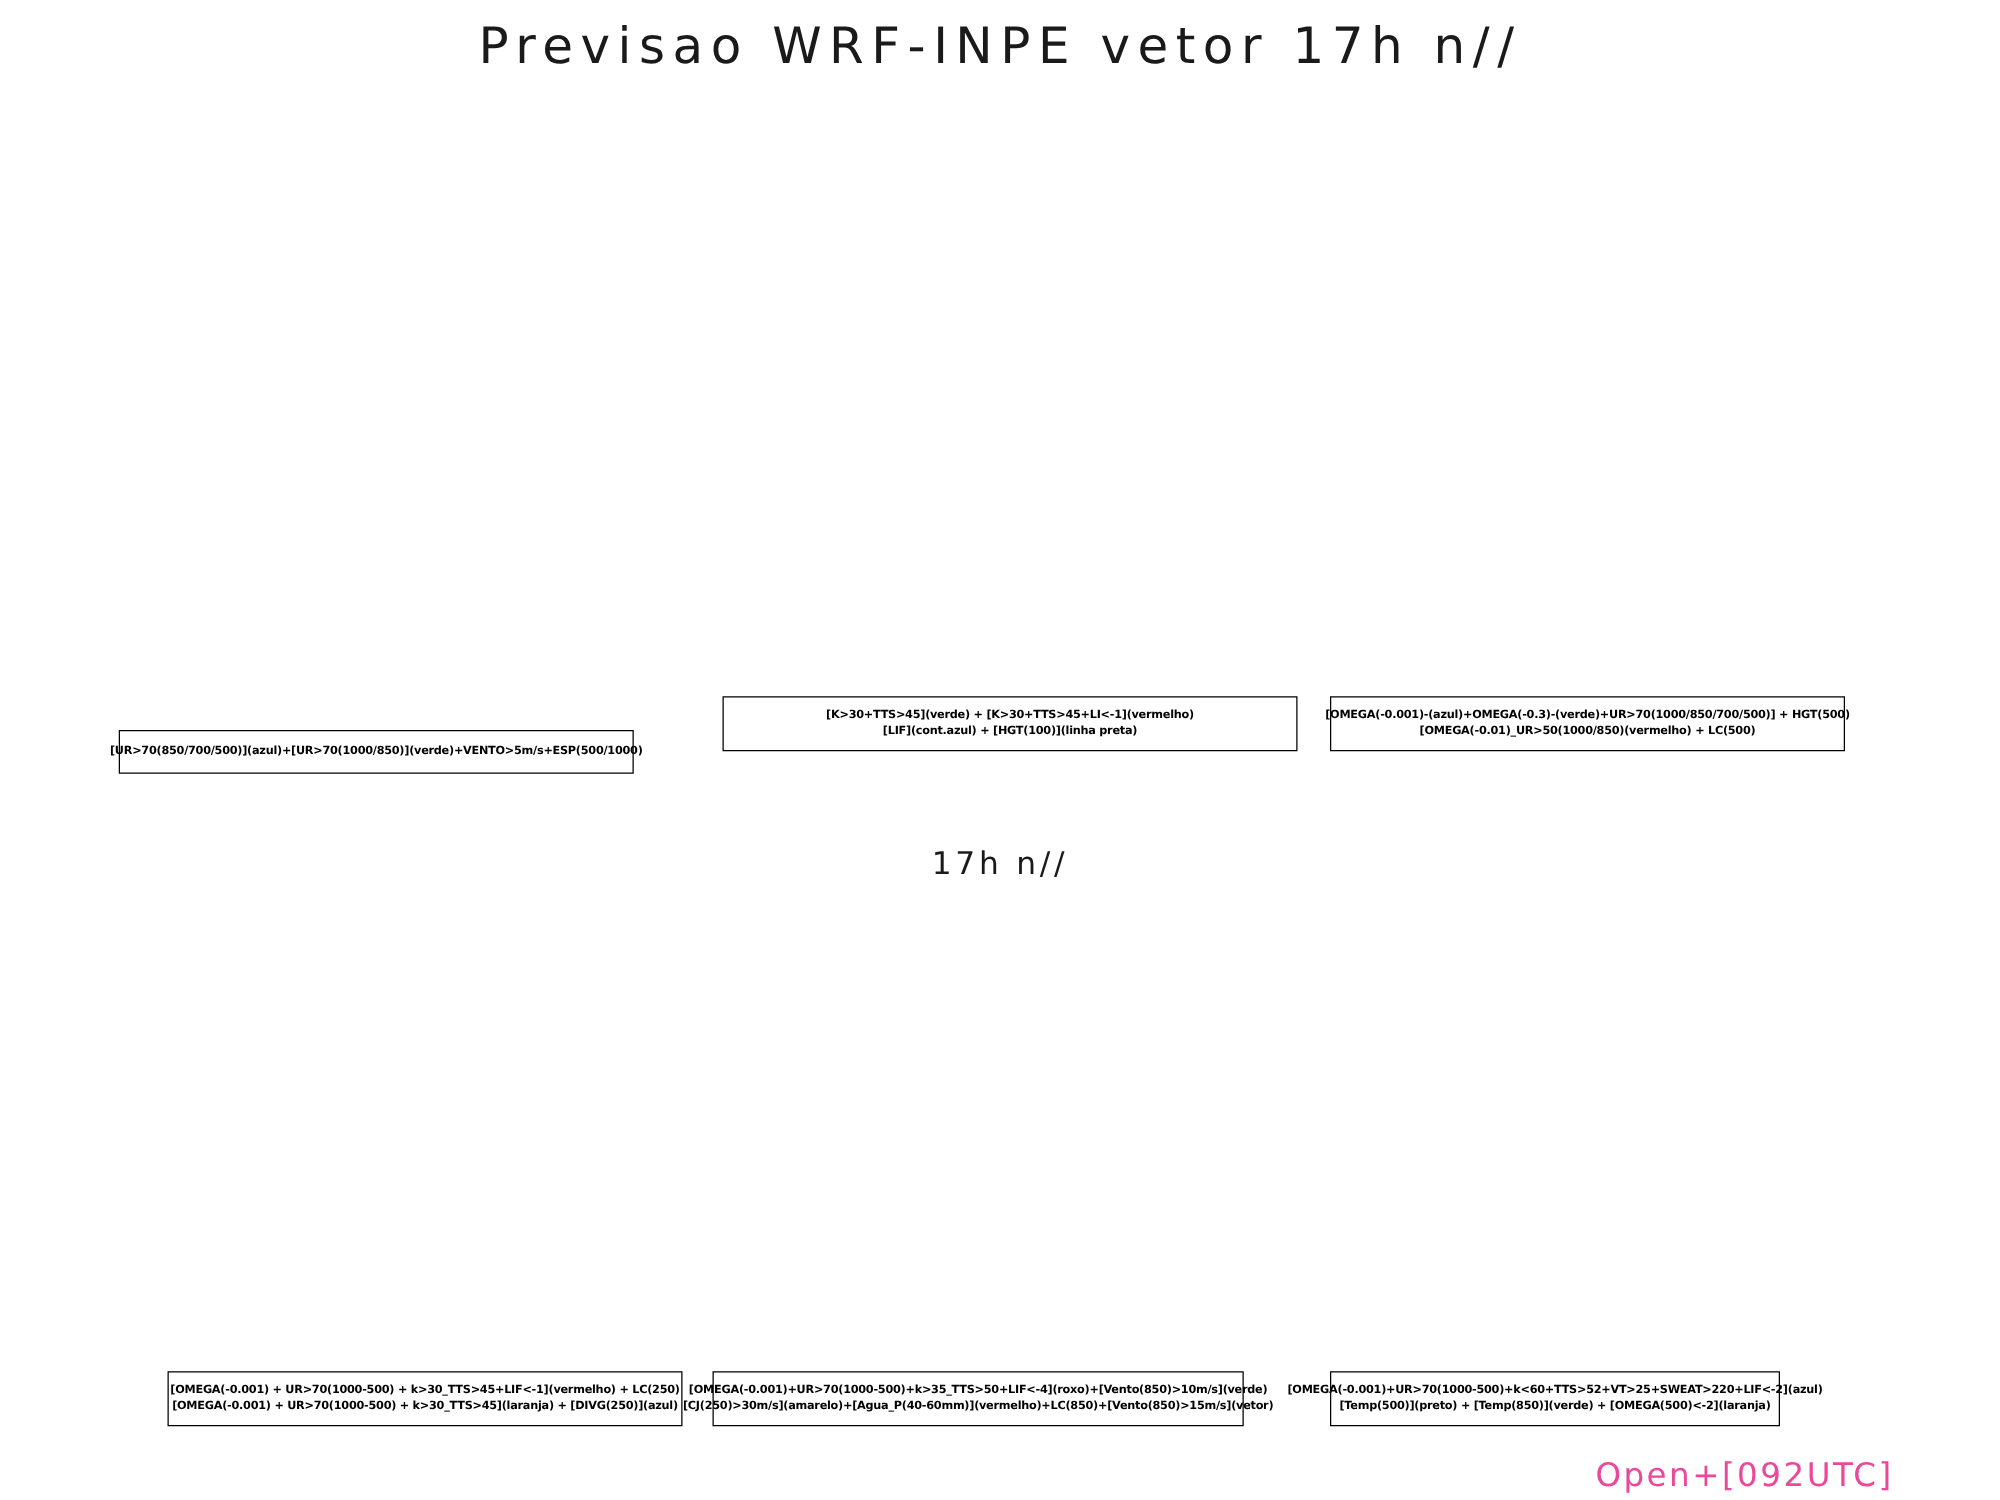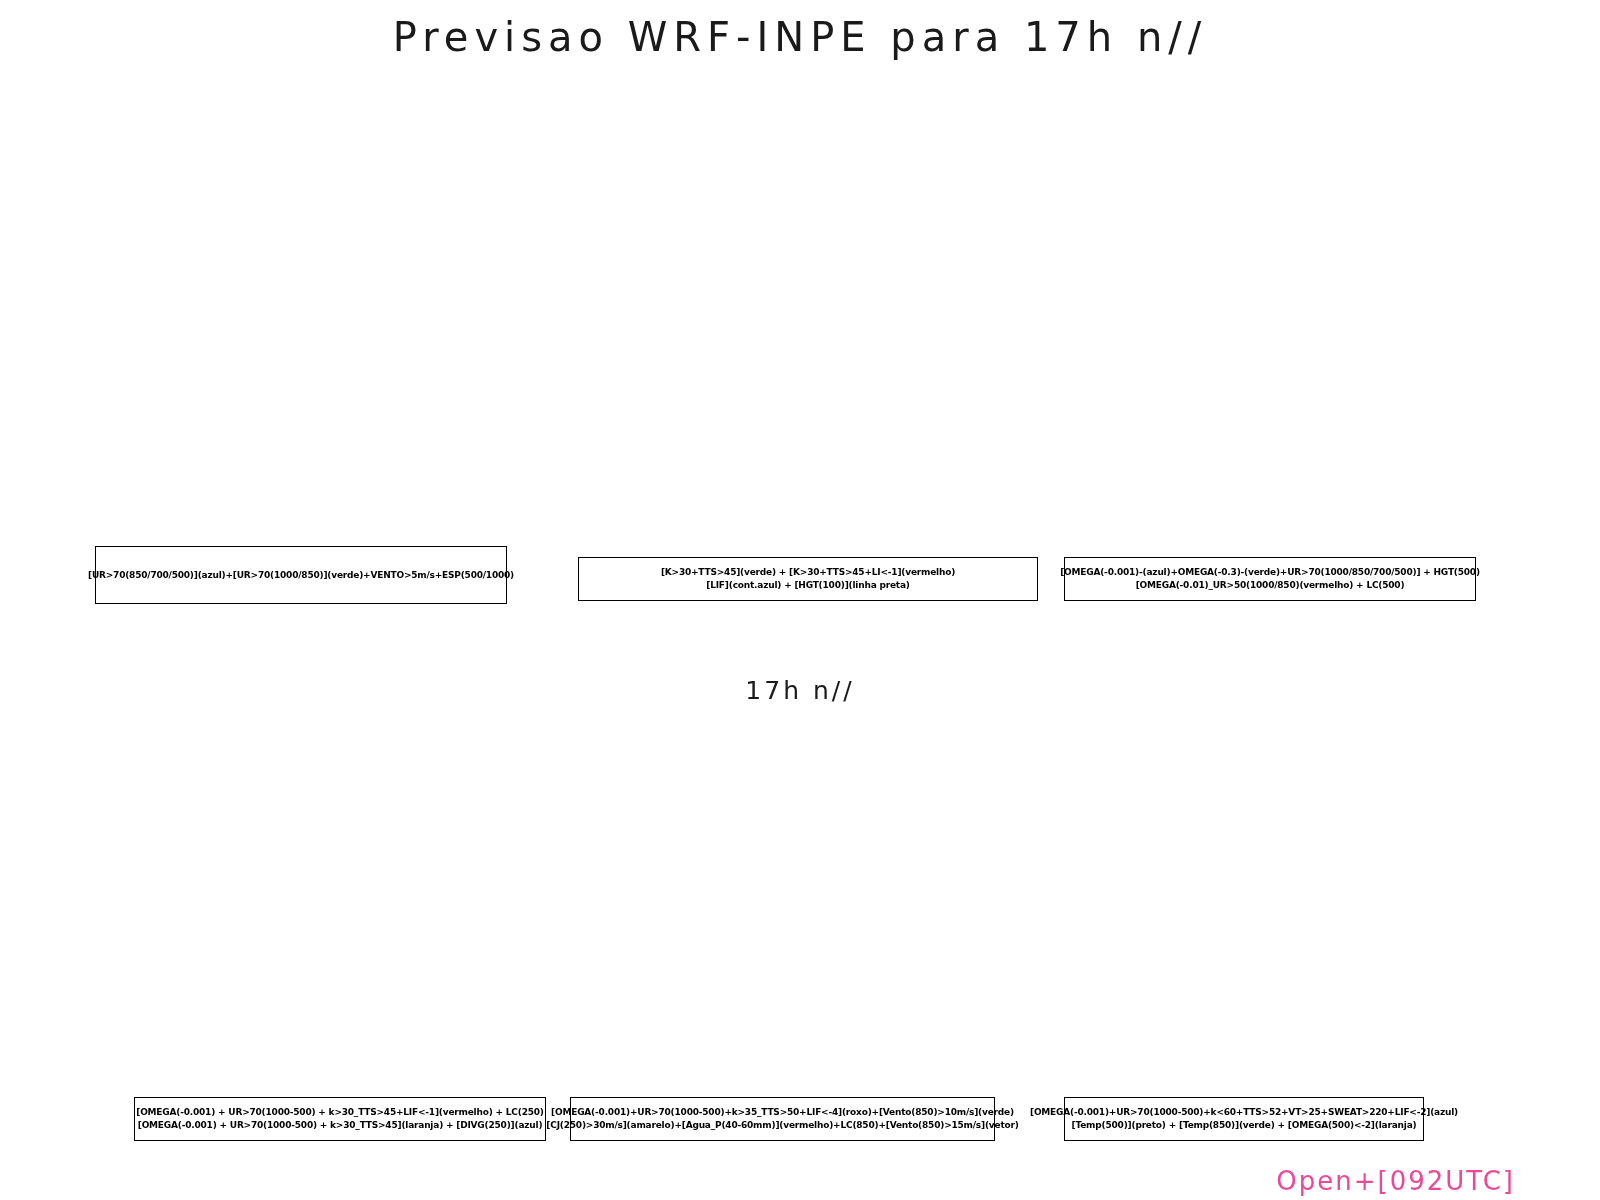--- a/index.html
+++ b/index.html
@@ -62,21 +62,21 @@
     font-size: 9px;
     font-weight: bold;
     line-height: 13px;
     white-space: nowrap;
     text-align: center;
     color: #000000;
     letter-spacing: -0.2px;
   }
 
   
-  #legend-top-left   { left: 95px;   top: 546px;  width: 412px; height: 58px; }
+  #legend-top-left   { left: 95px;   top: 584px;  width: 412px; height: 35px; }
   #legend-top-mid    { left: 578px;  top: 557px;  width: 460px; height: 44px; }
   #legend-top-right  { left: 1064px; top: 557px;  width: 412px; height: 44px; }
 
   
   #legend-bot-left   { left: 95px;   top: 1097px; width: 412px; height: 44px; margin-left: 39px; }
   #legend-bot-mid    { left: 570px;  top: 1097px; width: 425px; height: 44px; }
   #legend-bot-right  { left: 1064px; top: 1097px; width: 360px; height: 44px; }
 
   
   .footer-text {
@@ -85,21 +85,21 @@
     bottom: 4px;
     font-size: 26px;
     letter-spacing: 2px;
     color: #ec4899;
     white-space: nowrap;
   }
 </style>
 </head>
 <body>
 
-<div class="main-title">Previsao WRF-INPE   para 17h n//</div>
+<div class="main-title">Previsao WRF-INPE   vetor 17h n//</div>
 
 <div class="legend-box" id="legend-top-left">
   <div class="legend-line">[UR&gt;70(850/700/500)](azul)+[UR&gt;70(1000/850)](verde)+VENTO&gt;5m/s+ESP(500/1000)</div>
 </div>
 
 <div class="legend-box" id="legend-top-mid">
   <div class="legend-line">[K&gt;30+TTS&gt;45](verde)  +  [K&gt;30+TTS&gt;45+LI&lt;-1](vermelho)</div>
   <div class="legend-line">[LIF](cont.azul)  +  [HGT(100)](linha  preta)</div>
 </div>
 

